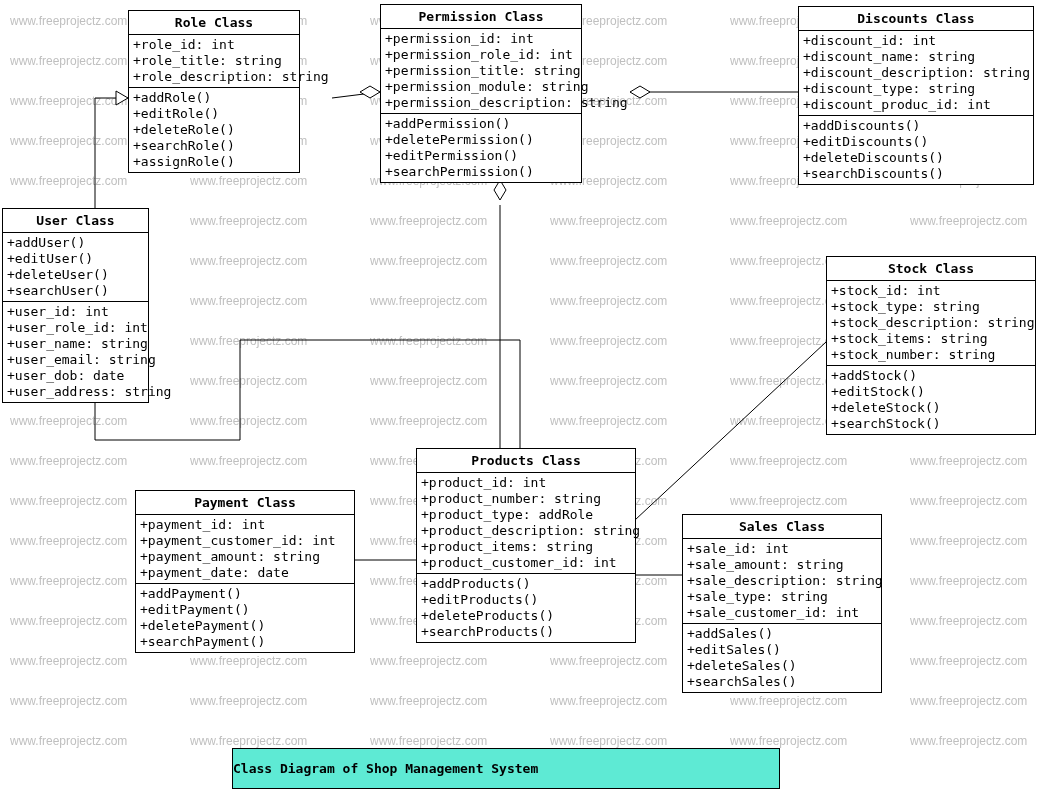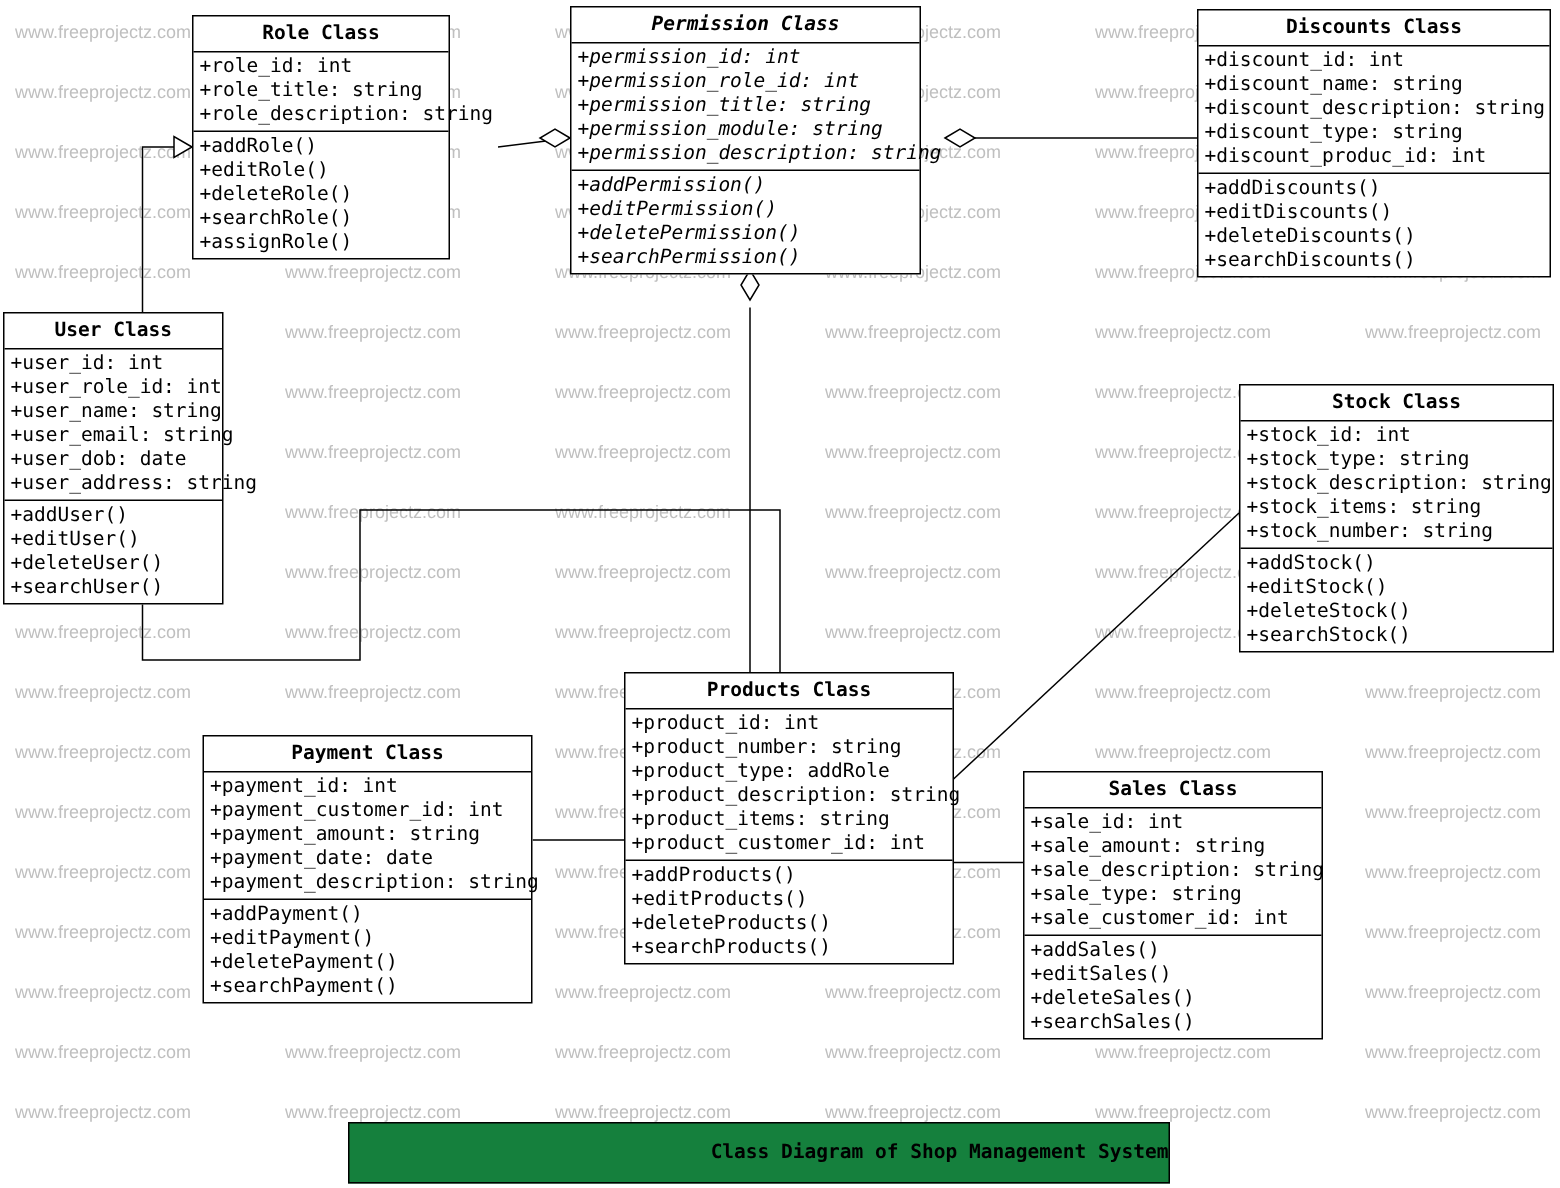--- a/index.html
+++ b/index.html
@@ -35,23 +35,23 @@
   }
   .uml .section{
     border-bottom:1px solid #000;
     padding:2px 4px;
   }
   .uml .section:last-child{border-bottom:none;}
   .uml .row{white-space:nowrap;line-height:16px;}
   .caption{
     position:absolute;
     border:1px solid #000;
-    background:#15803d;
+    background:#5eead4;
     font-weight:bold;
-    text-align:right;
+    text-align:left;
     padding:12px 0;
     font-family:"DejaVu Sans Mono","Courier New",monospace;
   }
   svg.connectors{position:absolute;inset:0;pointer-events:none;}
 </style>
 </head>
 <body>
 
 <div class="watermark-layer" id="wm">
     <span style="left: 10px; top: 14px;">www.freeprojectz.com</span>
@@ -202,33 +202,33 @@
     </div>
   <div class="section">
       <div class="row">+addRole()</div>
       <div class="row">+editRole()</div>
       <div class="row">+deleteRole()</div>
       <div class="row">+searchRole()</div>
       <div class="row">+assignRole()</div>
     </div>
 </div>
 
-<div class="uml" style="left:380px;top:4px;width:234px;font-style:italic;">
+<div class="uml" style="left:380px;top:4px;width:202px;">
   <div class="title">Permission Class</div>
   <div class="section">
       <div class="row">+permission_id: int</div>
       <div class="row">+permission_role_id: int</div>
       <div class="row">+permission_title: string</div>
       <div class="row">+permission_module: string</div>
       <div class="row">+permission_description: string</div>
     </div>
   <div class="section">
       <div class="row">+addPermission()</div>
+      <div class="row">+deletePermission()</div>
       <div class="row">+editPermission()</div>
-      <div class="row">+deletePermission()</div>
       <div class="row">+searchPermission()</div>
     </div>
 </div>
 
 <div class="uml" style="left:798px;top:6px;width:236px;">
   <div class="title">Discounts Class</div>
   <div class="section">
       <div class="row">+discount_id: int</div>
       <div class="row">+discount_name: string</div>
       <div class="row">+discount_description: string</div>
@@ -238,34 +238,34 @@
   <div class="section">
       <div class="row">+addDiscounts()</div>
       <div class="row">+editDiscounts()</div>
       <div class="row">+deleteDiscounts()</div>
       <div class="row">+searchDiscounts()</div>
     </div>
 </div>
 
 <div class="uml" style="left:2px;top:208px;width:147px;">
   <div class="title">User Class</div>
+  <div class="section">
+      <div class="row">+addUser()</div>
+      <div class="row">+editUser()</div>
+      <div class="row">+deleteUser()</div>
+      <div class="row">+searchUser()</div>
+    </div>
   <div class="section">
       <div class="row">+user_id: int</div>
       <div class="row">+user_role_id: int</div>
       <div class="row">+user_name: string</div>
       <div class="row">+user_email: string</div>
       <div class="row">+user_dob: date</div>
       <div class="row">+user_address: string</div>
     </div>
-  <div class="section">
-      <div class="row">+addUser()</div>
-      <div class="row">+editUser()</div>
-      <div class="row">+deleteUser()</div>
-      <div class="row">+searchUser()</div>
-    </div>
 </div>
 
 <div class="uml" style="left:826px;top:256px;width:210px;">
   <div class="title">Stock Class</div>
   <div class="section">
       <div class="row">+stock_id: int</div>
       <div class="row">+stock_type: string</div>
       <div class="row">+stock_description: string</div>
       <div class="row">+stock_items: string</div>
       <div class="row">+stock_number: string</div>
@@ -296,21 +296,20 @@
     </div>
 </div>
 
 <div class="uml" style="left:135px;top:490px;width:220px;">
   <div class="title">Payment Class</div>
   <div class="section">
       <div class="row">+payment_id: int</div>
       <div class="row">+payment_customer_id: int</div>
       <div class="row">+payment_amount: string</div>
       <div class="row">+payment_date: date</div>
-      <div class="row">+payment_description: string</div>
     </div>
   <div class="section">
       <div class="row">+addPayment()</div>
       <div class="row">+editPayment()</div>
       <div class="row">+deletePayment()</div>
       <div class="row">+searchPayment()</div>
     </div>
 </div>
 
 <div class="uml" style="left:682px;top:514px;width:200px;">

